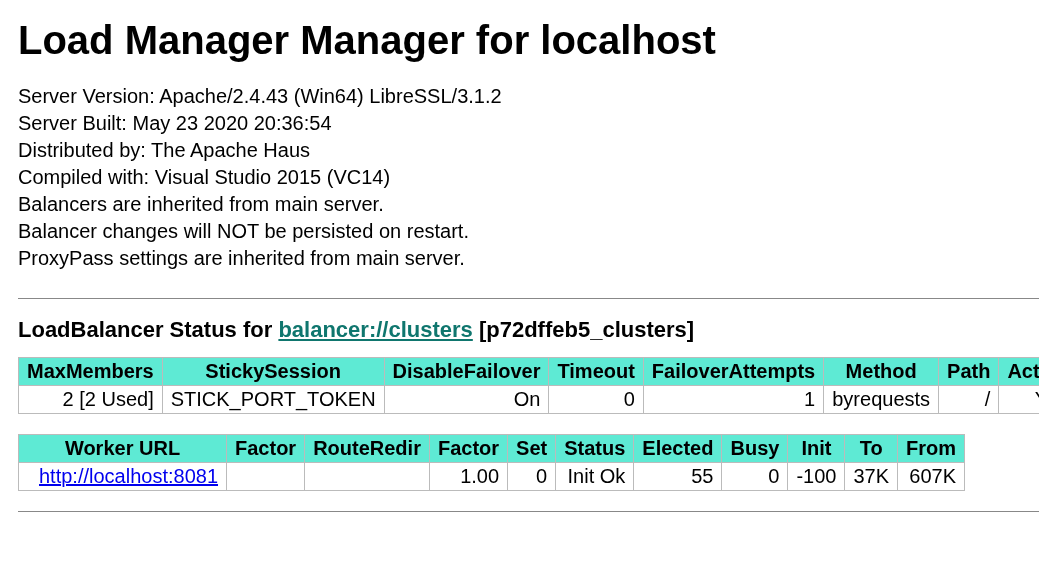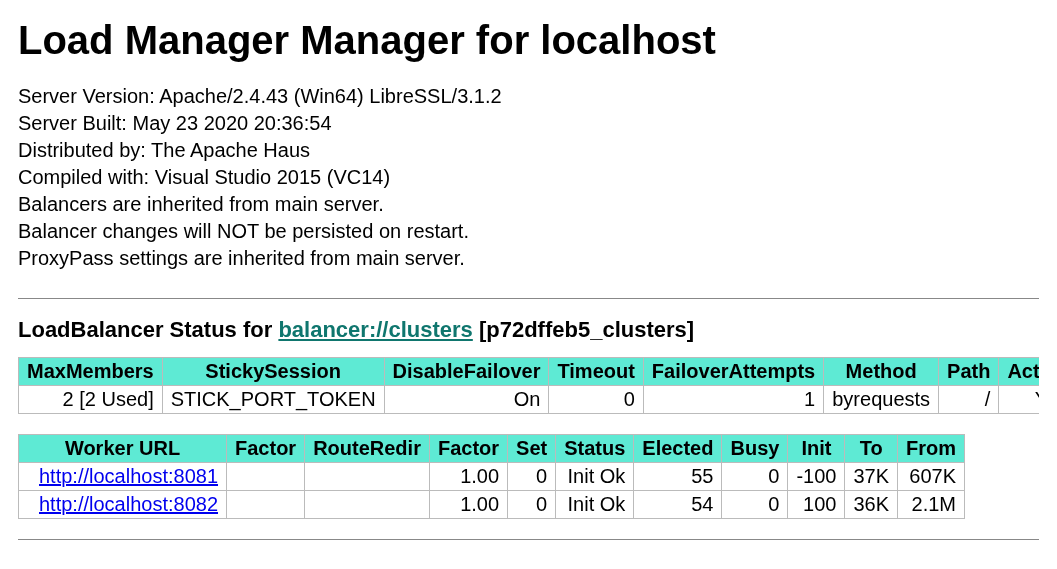--- a/index.html
+++ b/index.html
@@ -140,29 +140,16 @@
         <td></td>
         <td>1.00</td>
         <td>0</td>
         <td>Init Ok</td>
         <td>55</td>
         <td>0</td>
         <td>-100</td>
         <td>37K</td>
         <td>607K</td>
       </tr>
-      <tr>
-        <td class="left"><a href="#">http://localhost:8082</a></td>
-        <td></td>
-        <td></td>
-        <td>1.00</td>
-        <td>0</td>
-        <td>Init Ok</td>
-        <td>54</td>
-        <td>0</td>
-        <td>100</td>
-        <td>36K</td>
-        <td>2.1M</td>
-      </tr>
     </tbody>
 </table>
 
 <hr>
 
 </body></html>

